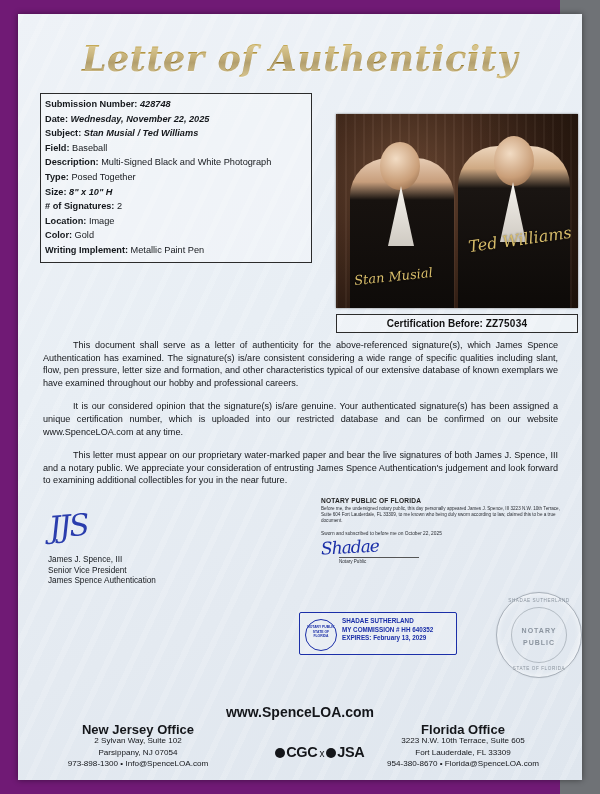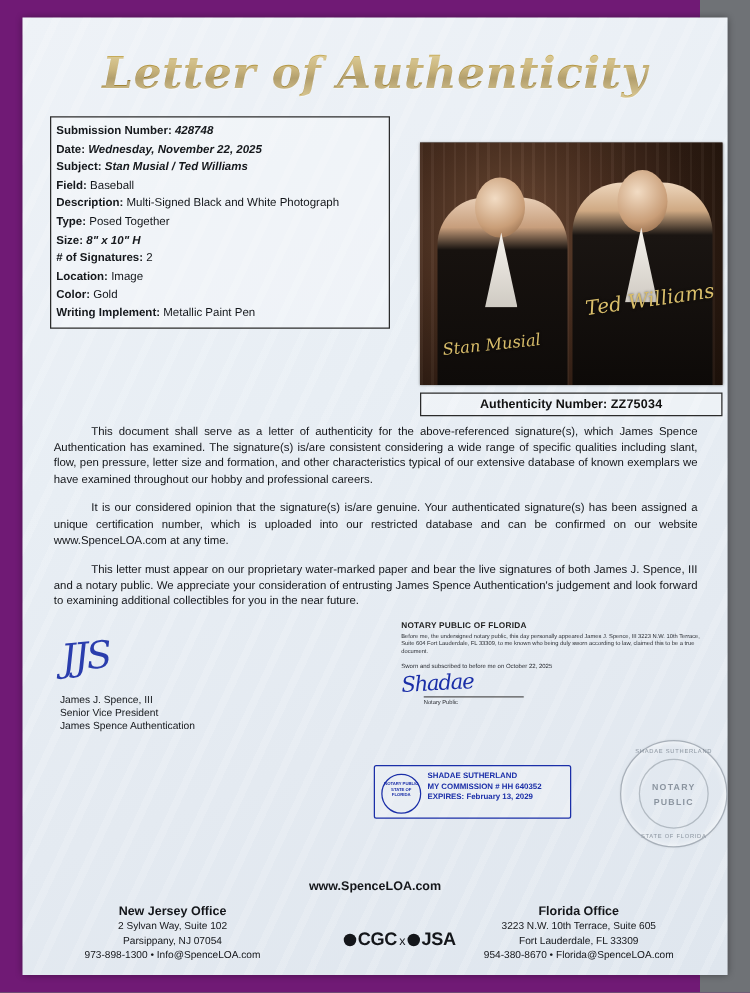--- a/index.html
+++ b/index.html
@@ -282,35 +282,35 @@
   .embossed .c1 { position:absolute; top:5px; left:0; right:0; font-size:4.6px; }
   .embossed .c2 { position:absolute; bottom:6px; left:0; right:0; font-size:4.6px; }
   .embossed .mid { position:absolute; top:34px; left:0; right:0; font-size:7px; font-weight:bold; letter-spacing:1px; }
   .embossed .mid2 { position:absolute; top:46px; left:0; right:0; font-size:7px; font-weight:bold; letter-spacing:1px; }
 
   
   .weburl {
     position: absolute;
     left: 0; top: 690px; width: 100%;
     text-align: center;
-    font-size: 10px;
+    font-size: 14px;
     font-weight: bold;
     color: #14161a;
   }
   .footer {
     position: absolute;
     left: 25px;
     top: 710px;
     width: 515px;
     display: flex;
     justify-content: space-between;
     align-items: flex-start;
   }
   .foot-col { width: 190px; text-align: center; font-size: 8.1px; line-height: 11.4px; color: #14161a; }
-  .foot-col .h { font-weight: bold; font-size: 10px; }
+  .foot-col .h { font-weight: bold; font-size: 13px; }
   .logo {
     width: 128px;
     text-align: right;
     font-size: 14.5px;
     font-weight: bold;
     color: #14161a;
     padding-top: 20px;
     letter-spacing: -0.3px;
     white-space: nowrap;
   }
@@ -386,21 +386,21 @@
       <div class="figR"></div>
       <div class="headL"></div>
       <div class="headR"></div>
       <div class="shirtL"></div>
       <div class="shirtR"></div>
       <div class="sig-photo left">Stan Musial</div>
       <div class="sig-photo right">Ted Williams</div>
     </div>
 
     <div class="certbox">
-      <span>Authenticity Number:</span>
+      <span>Certification Before:</span>
       <span class="cn">ZZ75034</span>
     </div>
 
     <div class="body">
       <p>This document shall serve as a letter of authenticity for the above-referenced signature(s), which James Spence Authentication has examined.  The signature(s) is/are consistent considering a wide range of specific qualities including slant, flow, pen pressure, letter size and formation, and other characteristics typical of our extensive database of known exemplars we have examined throughout our hobby and professional careers.</p>
       <p>It is our considered opinion that the signature(s) is/are genuine. Your authenticated signature(s) has been assigned a unique certification number, which is uploaded into our restricted database and can be confirmed on our website www.SpenceLOA.com at any time.</p>
       <p>This letter must appear on our proprietary water-marked paper and bear the live signatures of both James J. Spence, III and a notary public. We appreciate your consideration of entrusting James Spence Authentication's judgement and look forward to examining additional collectibles for you in the near future.</p>
     </div>
 
     <div class="sigarea">

